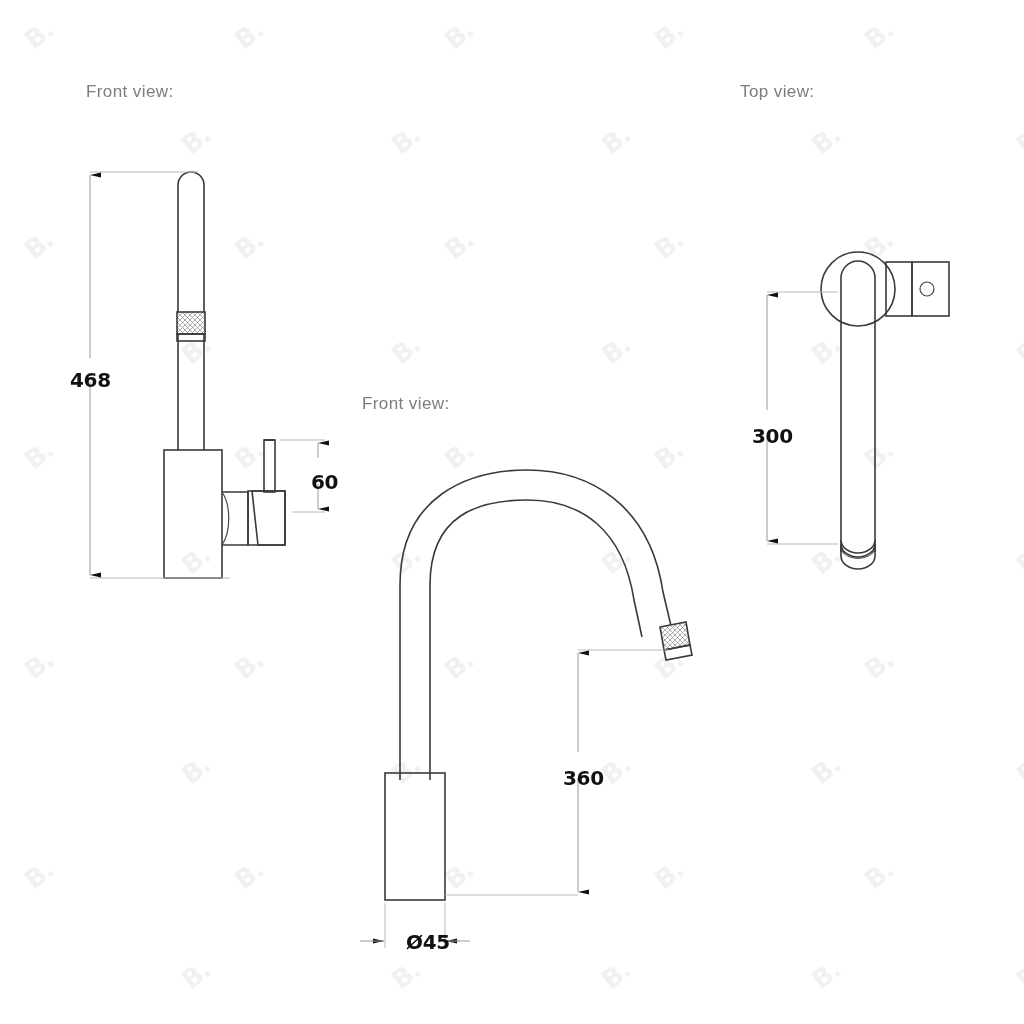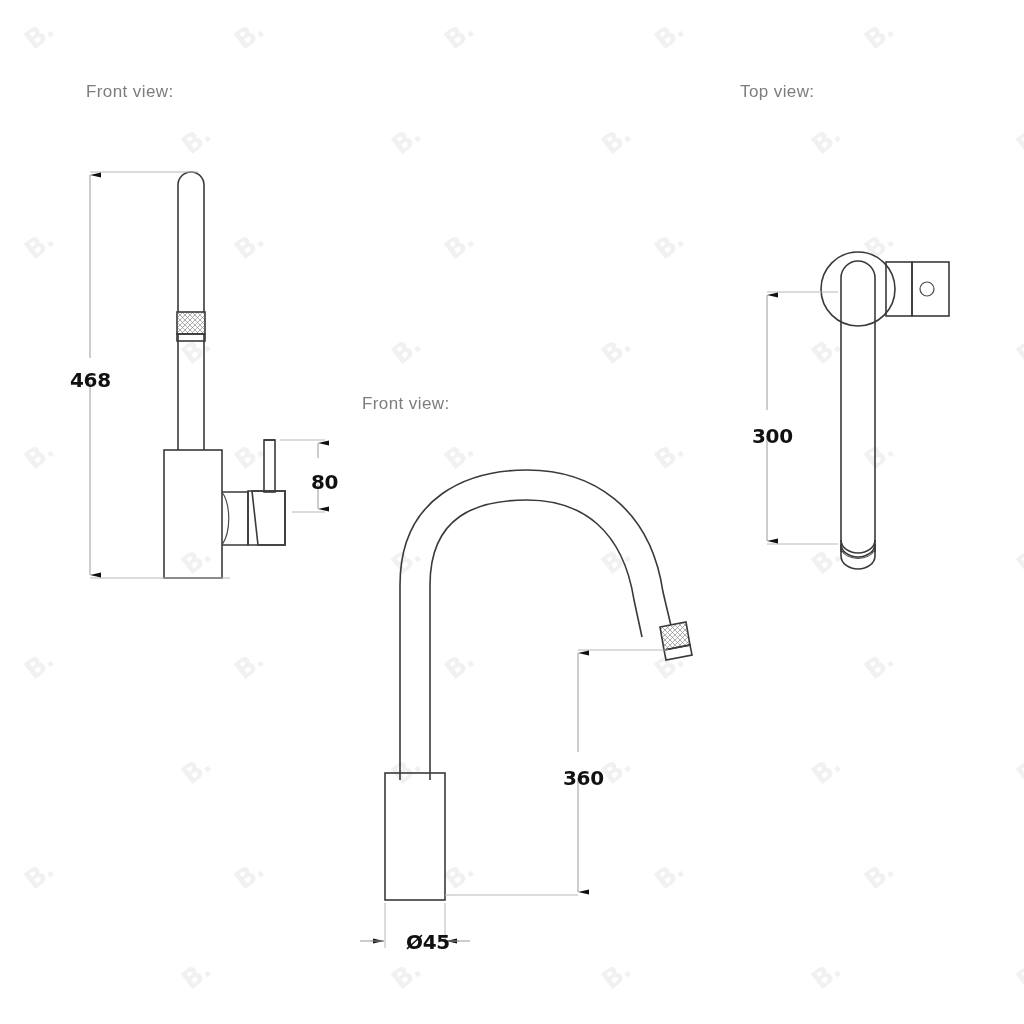--- a/index.html
+++ b/index.html
@@ -270,21 +270,21 @@
     </svg>
 
     <div class="view-label" style="left:86px; top:82px;">Front view:</div>
 
     <div class="view-label" style="left:362px; top:394px;">Front view:</div>
 
     <div class="view-label" style="left:740px; top:82px;">Top view:</div>
 
     <div class="dim-text" style="left:70px; top:368px;">468</div>
 
-    <div class="dim-text" style="left:311px; top:470px;">80</div>
+    <div class="dim-text" style="left:311px; top:470px;">60</div>
 
     <div class="dim-text" style="left:563px; top:766px;">360</div>
 
     <div class="dim-text" style="left:406px; top:930px;">Ø45</div>
 
     <div class="dim-text" style="left:752px; top:424px;">300</div>
 
   </div>
 </div>
 

